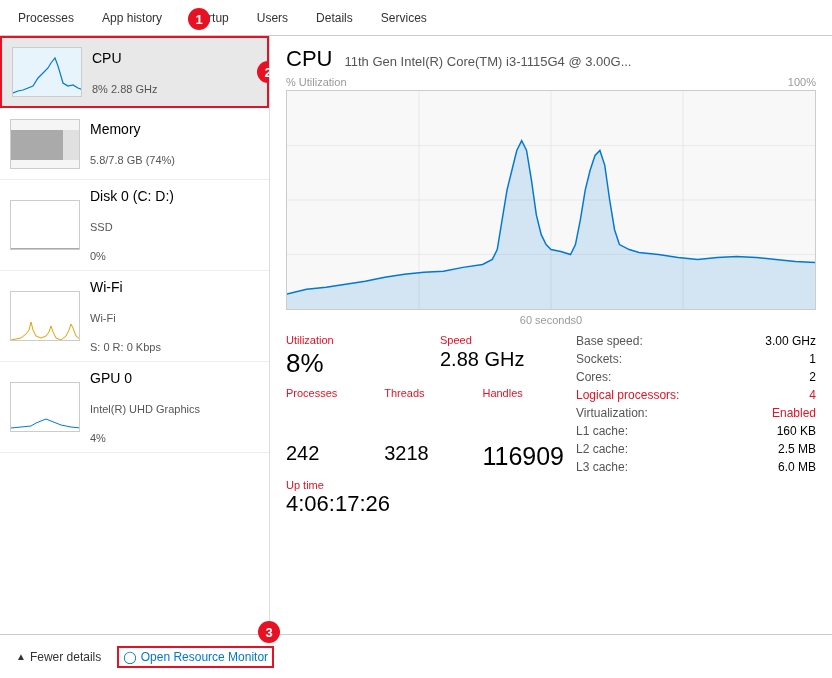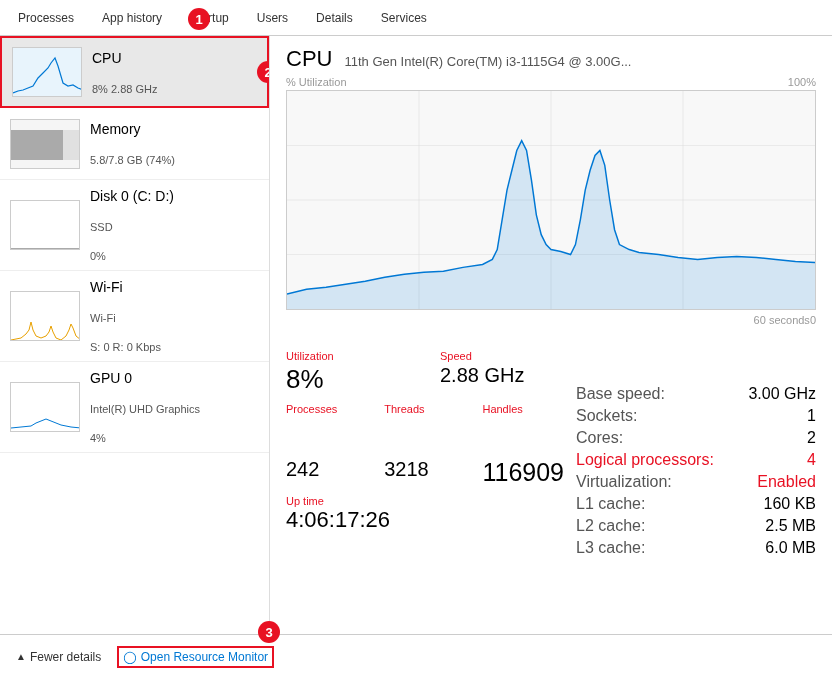--- a/index.html
+++ b/index.html
@@ -131,24 +131,24 @@
       width: 100%;
       height: 220px;
       border: 1px solid #ccc;
       background: #f8f8f8;
       position: relative;
       overflow: hidden;
       margin-bottom: 4px;
     }
     .chart-time-labels {
       display: flex;
-      justify-content: flex-end;
+      justify-content: center;
       font-size: 11px;
       color: #999;
-      margin-bottom: 24px;
+      margin-bottom: 8px;
     }
     .stat-item {
       flex: 1;
     }
     .stat-label {
       font-size: 11px;
       color: #e81123;
       margin-bottom: 2px;
     }
     .stat-value {
@@ -179,34 +179,33 @@
       color: #e81123;
     }
     .uptime-value {
       font-size: 22px;
       font-weight: 300;
     }
     
     .two-col {
       display: flex;
       gap: 12px;
-      align-items: flex-end;
     }
     .left-stats {
       flex: 1;
     }
     .right-specs {
       width: 240px;
       flex-shrink: 0;
     }
     .spec-row {
       display: flex;
       justify-content: space-between;
       margin-bottom: 4px;
-      font-size: 16px;
+      font-size: 12px;
     }
     .spec-key {
       color: #555;
     }
     .spec-val {
       color: #000;
       font-weight: 500;
     }
     .spec-val.orange {
       color: #e81123;

